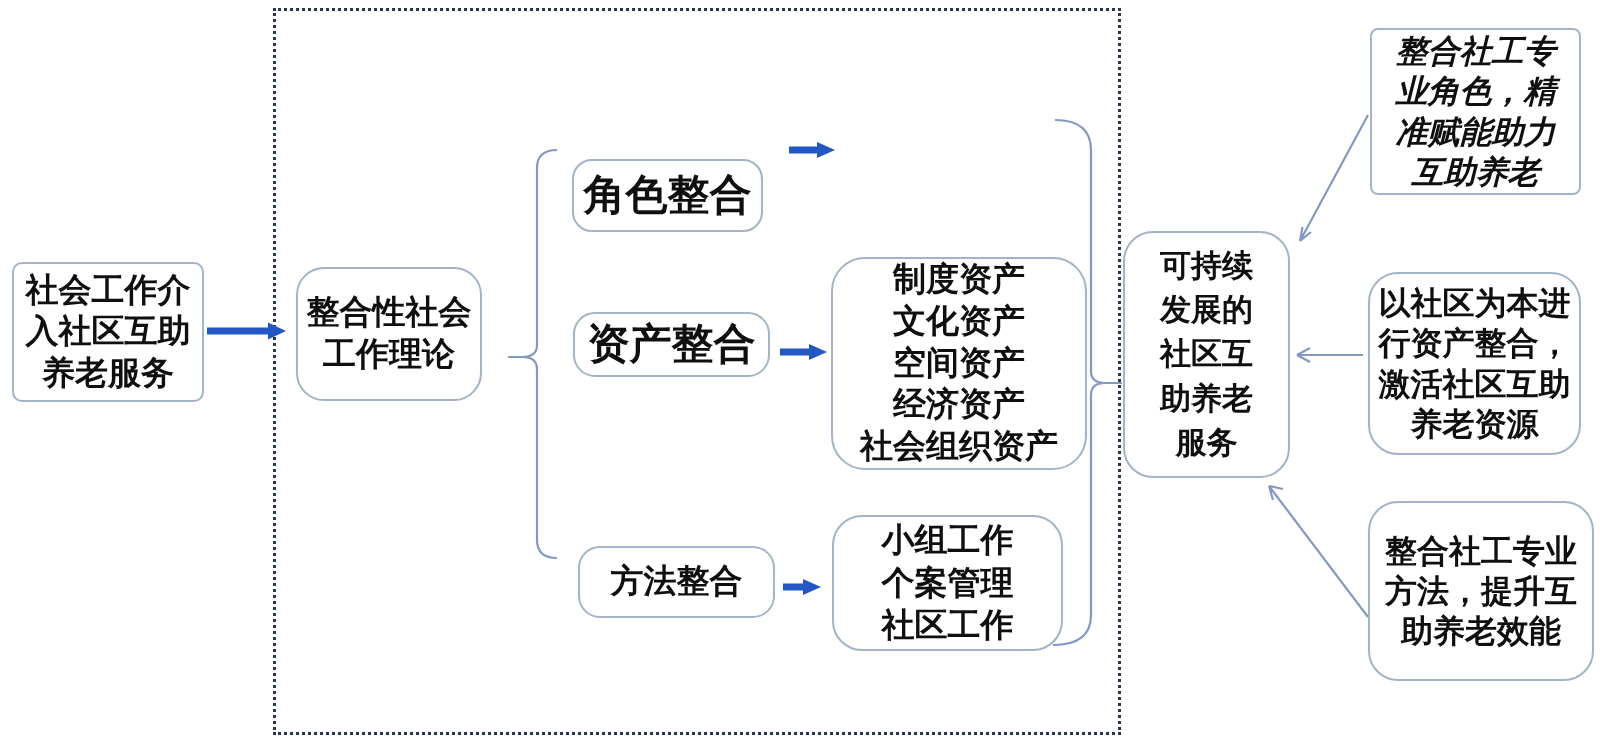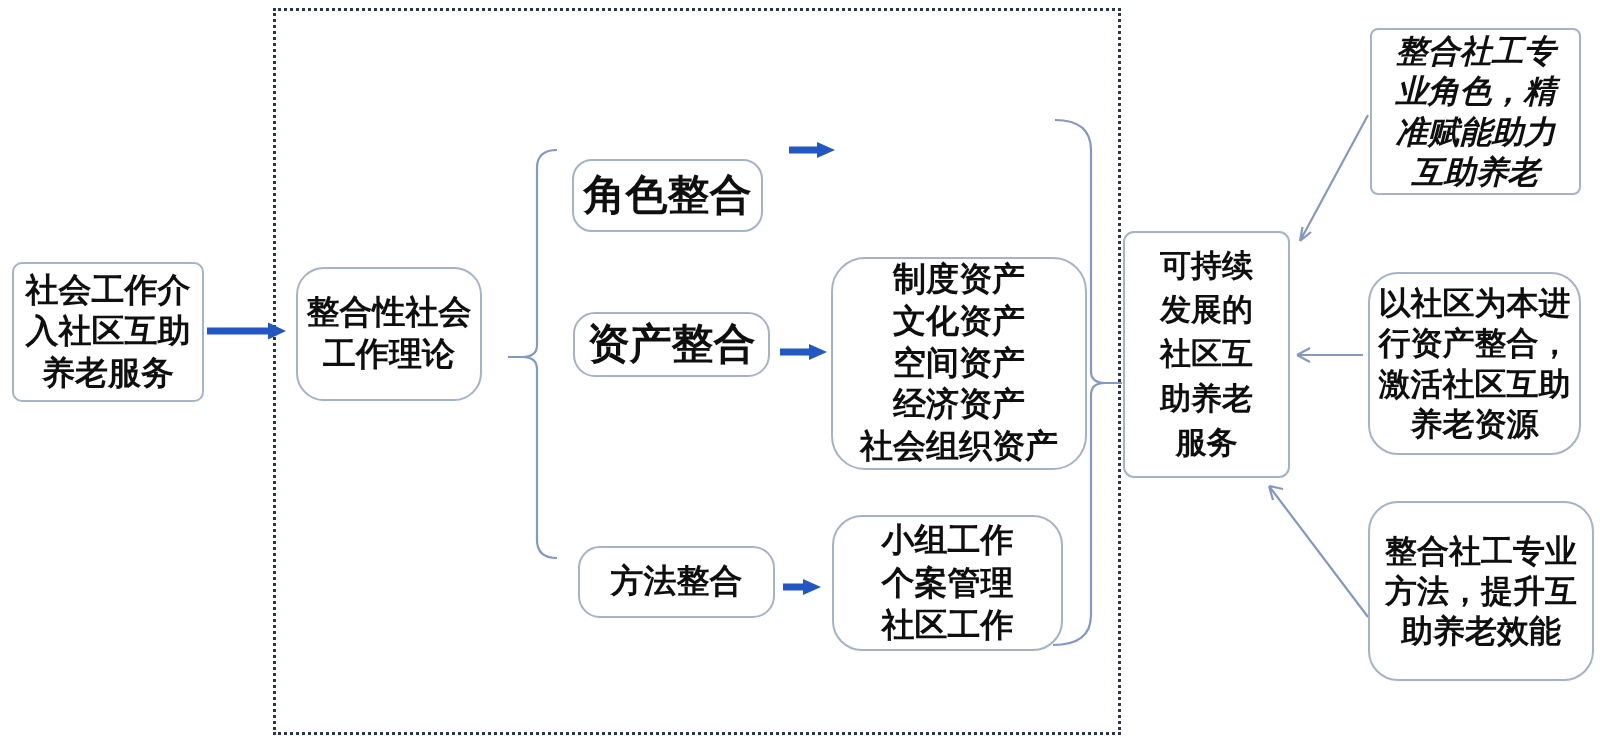--- a/index.html
+++ b/index.html
@@ -26,21 +26,21 @@
   .brace{stroke:var(--thin-arrow);stroke-width:2.2;fill:none;}
 
   .n-start       {left:12px;  top:262px; width:192px; height:140px; font-size:33px; border-radius:10px;}
   .n-theory      {left:296px; top:267px; width:186px; height:134px; font-size:33px; border-radius:28px;font-family:Liberation Serif, serif;}
   .n-role        {left:572px; top:113px; width:191px; height:73px;  font-size:42px; border-radius:20px;margin-top:46px;}
   .n-asset       {left:573px; top:312px; width:197px; height:65px;  font-size:42px; border-radius:22px;}
   .n-method      {left:578px; top:546px; width:197px; height:72px;  font-size:33px; border-radius:22px;}
   .n-role-detail {left:851px; top:84px;  width:192px; height:132px; font-size:33px; border-radius:28px; line-height:1.3;}
   .n-asset-detail{left:831px; top:257px; width:256px; height:213px; font-size:33px; border-radius:34px; line-height:1.27;}
   .n-method-detail{left:832px;top:515px; width:231px; height:136px; font-size:33px; border-radius:30px; line-height:1.3;}
-  .n-outcome     {left:1123px;top:231px; width:167px; height:247px; font-size:31px; border-radius:11px; line-height:1.42;}
+  .n-outcome     {left:1123px;top:231px; width:167px; height:247px; font-size:31px; border-radius:30px; line-height:1.42;}
   .n-note-role   {left:1370px;top:28px;  width:211px; height:167px; font-size:32px; border-radius:8px;font-style:italic;}
   .n-note-asset  {left:1368px;top:272px; width:213px; height:183px; font-size:32px; border-radius:30px;}
   .n-note-method {left:1368px;top:501px; width:226px; height:180px; font-size:32px; border-radius:30px;}
 </style>
 </head>
 <body>
 
 <div class="stage">
 
   <div class="dotted-frame"></div>

